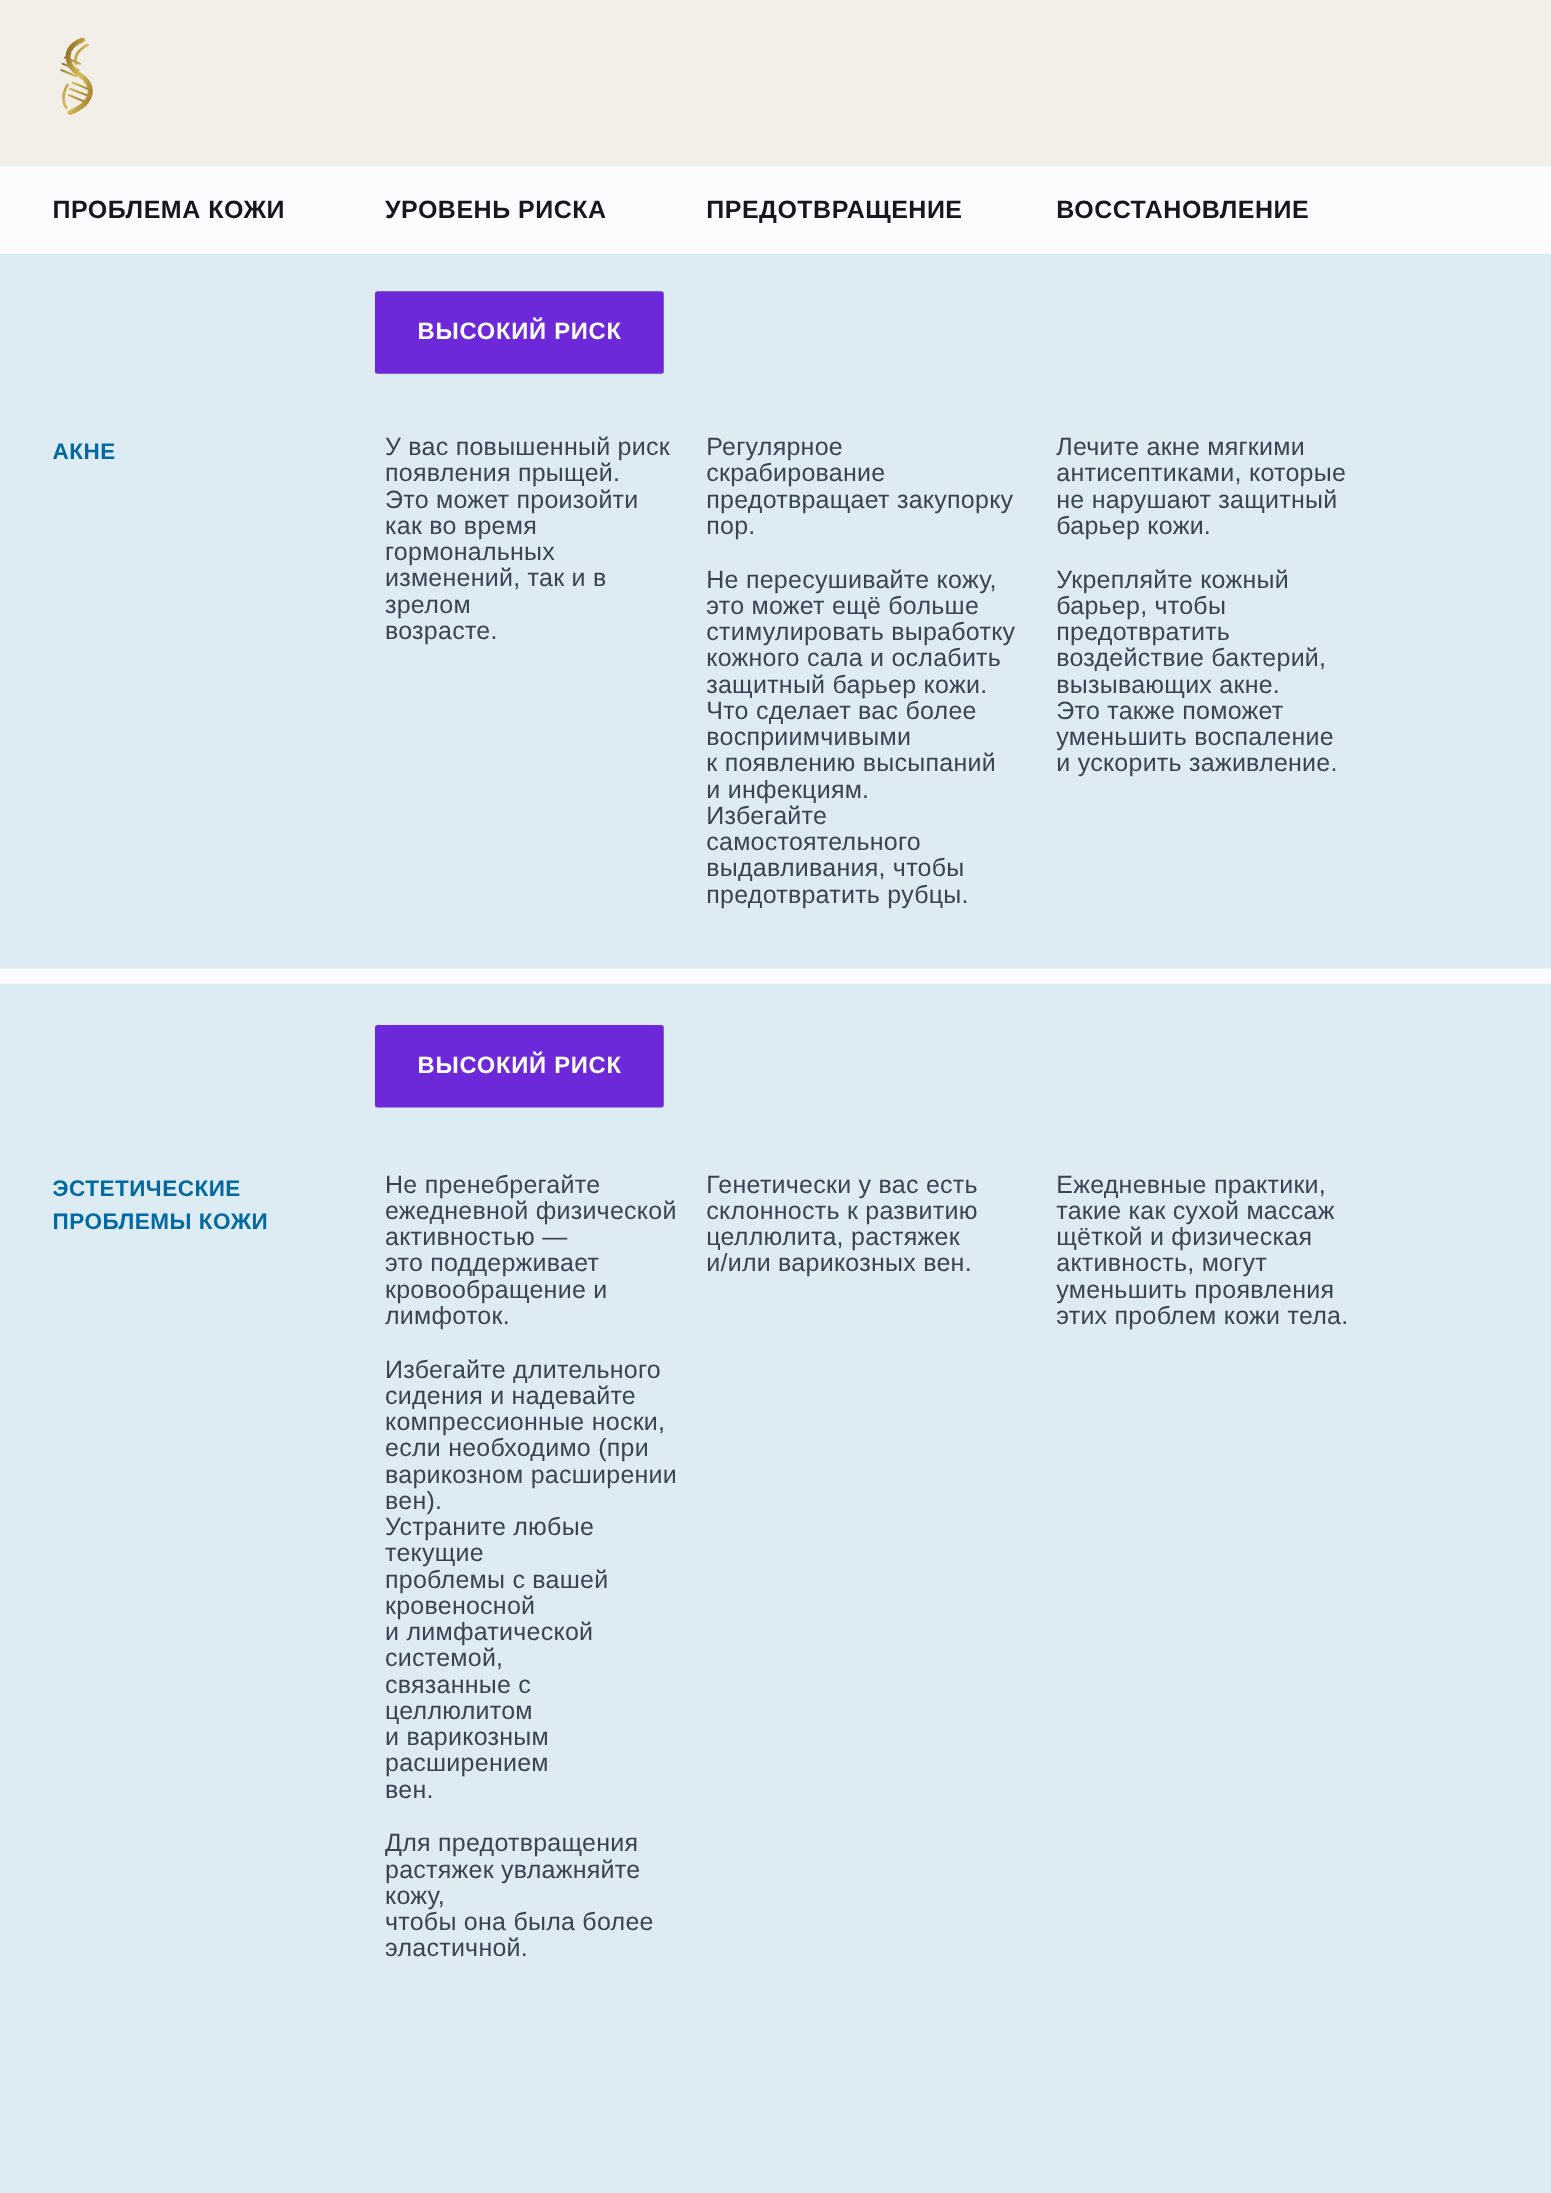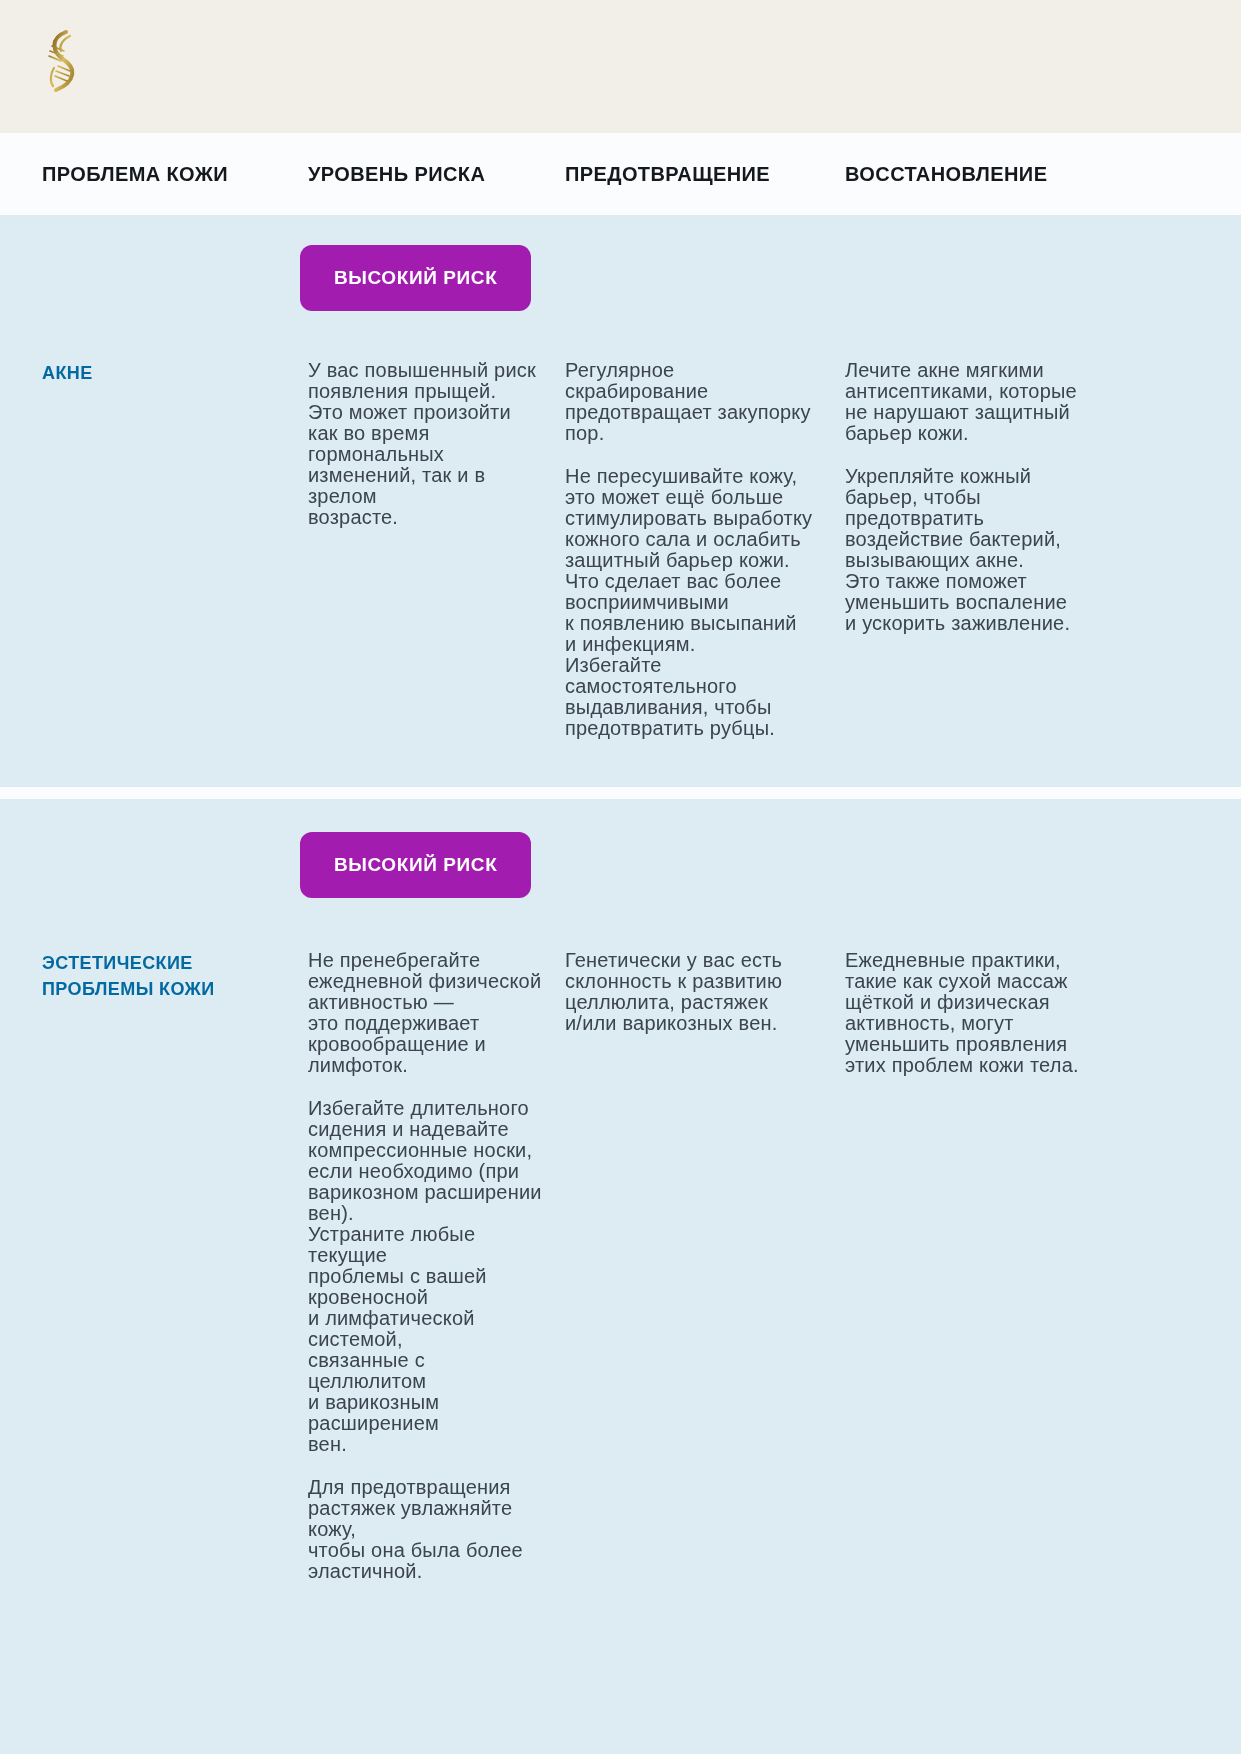--- a/index.html
+++ b/index.html
@@ -20,21 +20,21 @@
   
   .top-band {
     height:133px;
     background:#f1efe8;
     position:relative;
   }
   .logo { position:absolute; left:40px; top:30px; width:42px; height:62px; }
 
   
   .table-header {
-    height:82px;
+    height:70px;
     background:#fbfcfd;
     display:grid;
     grid-template-columns:266px 257px 280px 1fr;
     align-items:center;
     padding:0 42px;
     box-sizing:border-box;
   }
   .th {
     font-size:20px;
     font-weight:700;
@@ -49,27 +49,27 @@
     box-sizing:border-box;
   }
   .risk-section.s2 { padding-top:33px; padding-bottom:276px; }
   .grid {
     display:grid;
     grid-template-columns:266px 257px 280px 1fr;
   }
   .badge-cell { grid-column:2; }
   .badge {
     display:inline-block;
-    background:#a21caf;
+    background:#6d28d9;
     color:#ffffff;
     font-size:19px;
     font-weight:700;
     letter-spacing:0.6px;
     padding:22px 34px;
-    border-radius:12px;
+    border-radius:2px;
     margin-left:-8px;
     white-space:nowrap;
   }
   .text-row { margin-top:49px; }
   .s2 .text-row { margin-top:52px; }
   .problem-title {
     font-size:18px;
     font-weight:700;
     color:#0369a1;
     letter-spacing:0.4px;

